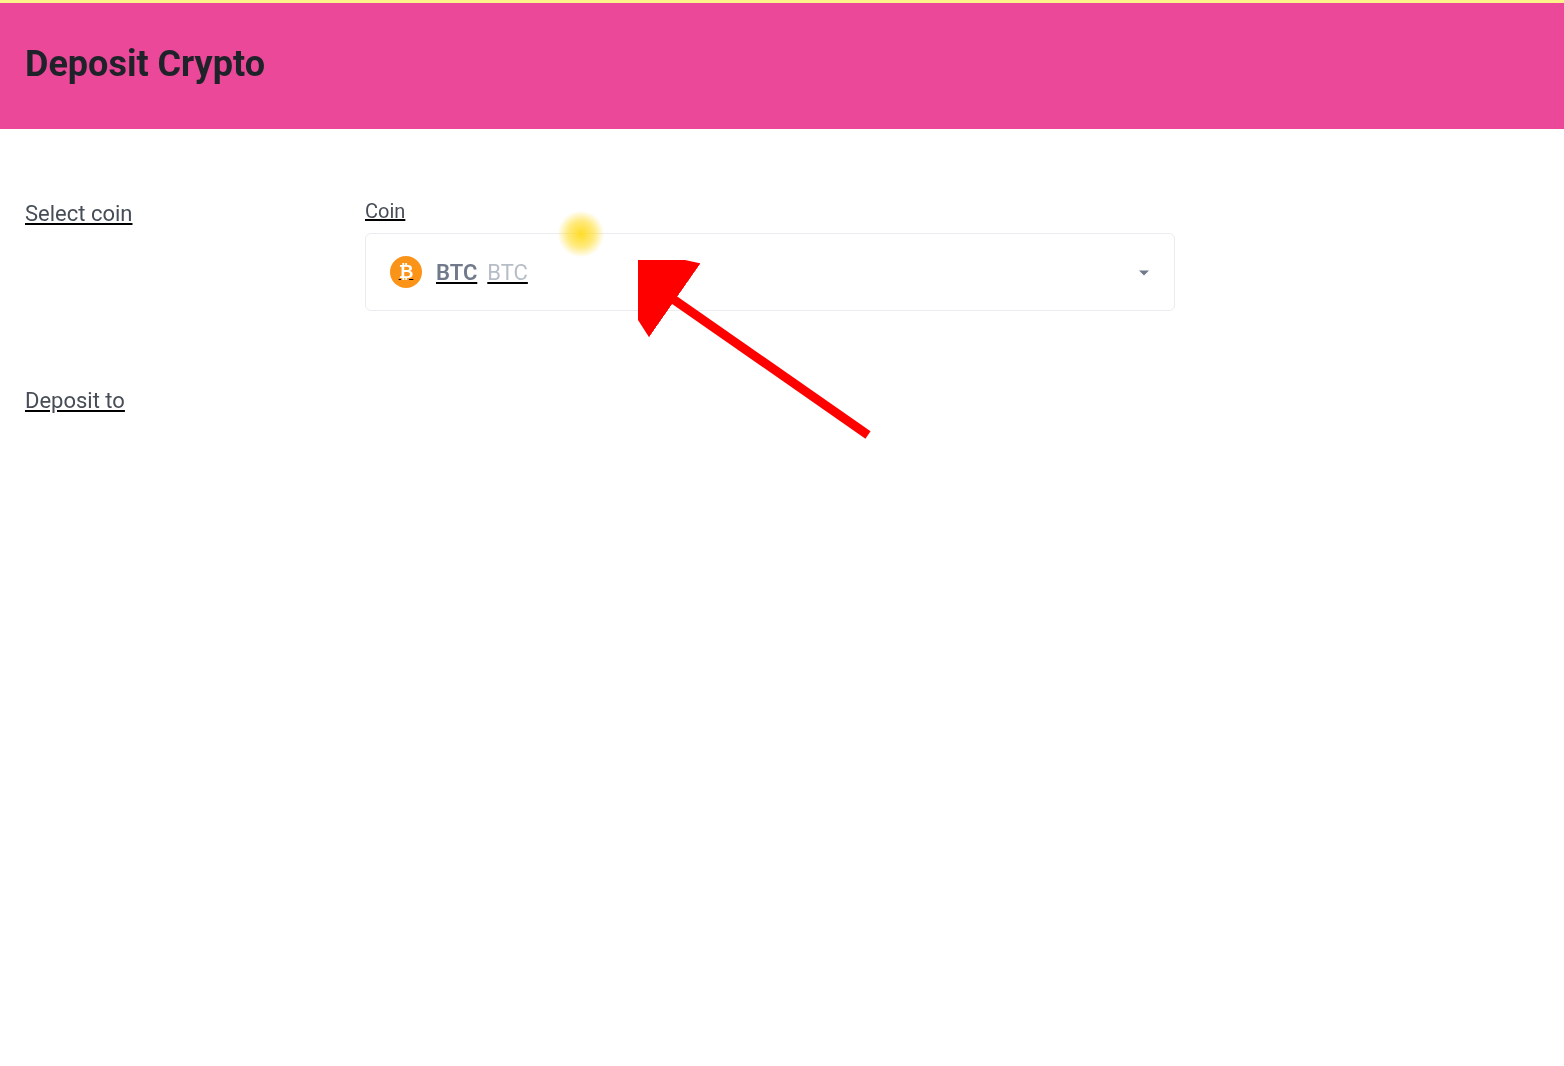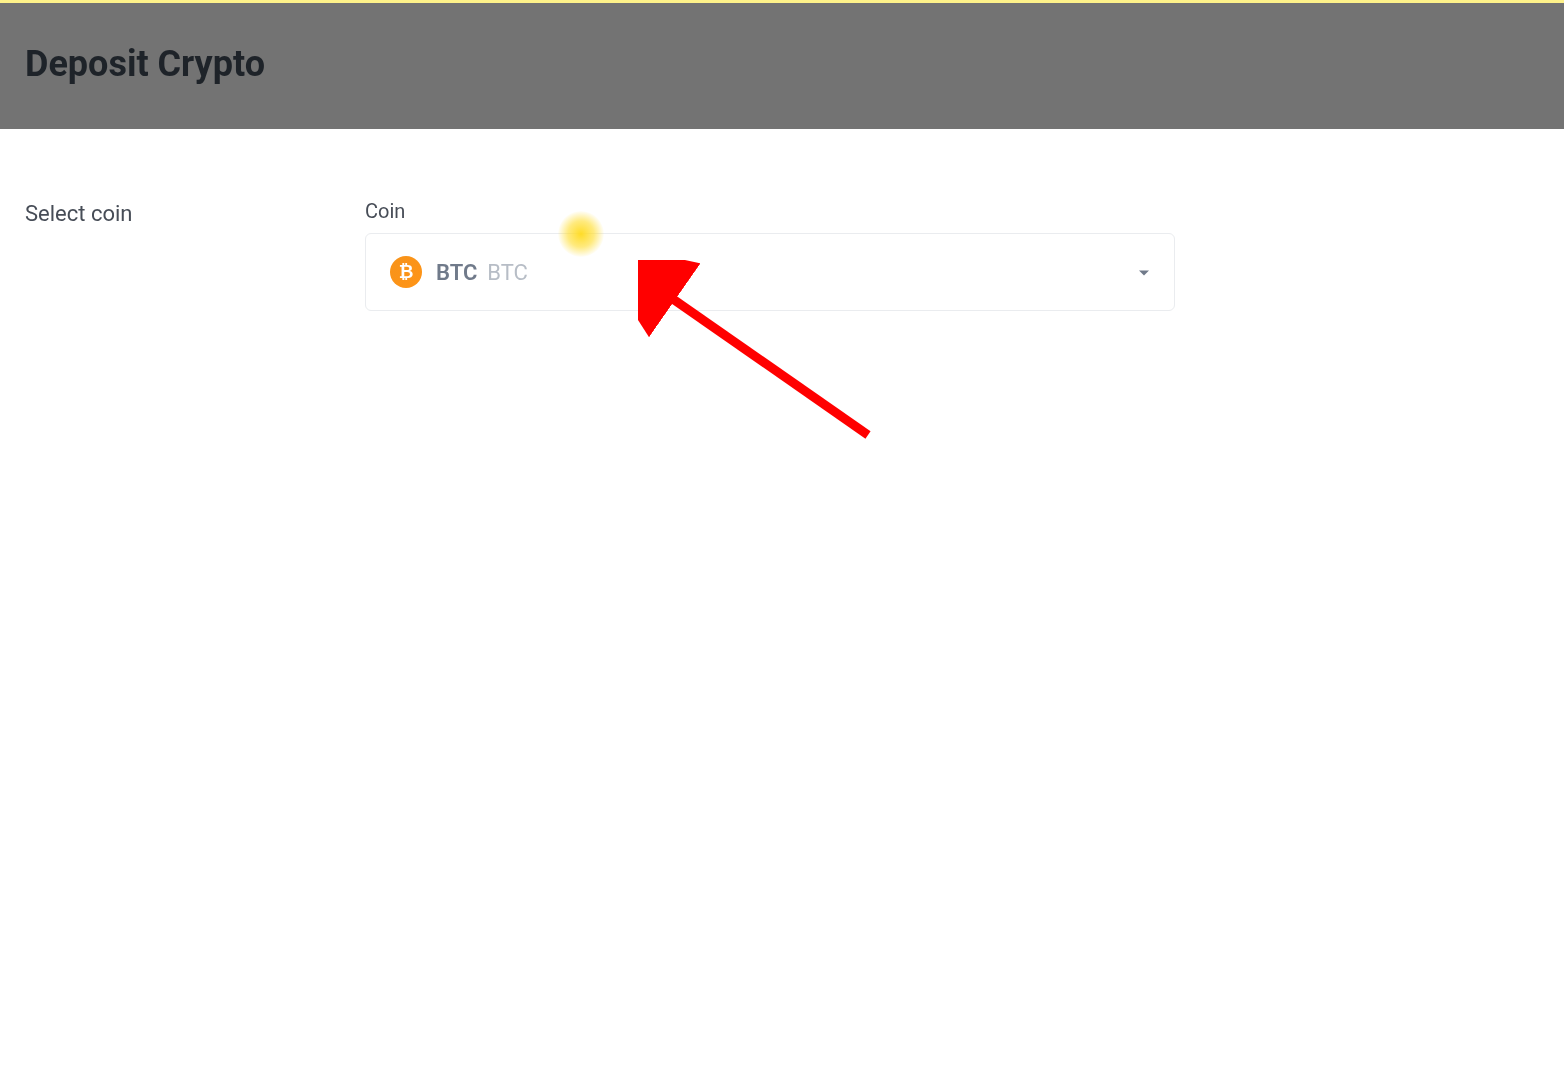--- a/index.html
+++ b/index.html
@@ -8,36 +8,37 @@
       box-sizing: border-box;
     }
     body {
       font-family: -apple-system, BlinkMacSystemFont, "Segoe UI", Roboto, "Helvetica Neue", Arial, sans-serif;
       background: #ffffff;
       width: 1564px;
       height: 1066px;
       position: relative;
     }
     .header {
-      background: #737373;
+      background: #ec4899;
       border-top: 3px solid #fef28a;
       padding: 40px 25px 44px 25px;
     }
     .page-title {
       font-size: 36px;
       font-weight: 700;
       color: #1e2329;
     }
     .content {
       padding: 70px 0 0 0;
     }
     .form-row {
       display: flex;
       padding: 0 25px;
       margin-bottom: 75px;
+      text-decoration: underline;
     }
     .form-label {
       width: 340px;
       font-size: 22px;
       color: #474d57;
       padding-top: 2px;
     }
     .form-field {
       flex: 1;
       max-width: 810px;
@@ -137,20 +138,21 @@
         <span class="chevron">
           <svg width="12" height="8" viewBox="0 0 12 8">
               <path d="M1 1l5 5 5-5z"></path>
             </svg>
         </span>
       </div>
     </div>
   </div>
 
   <div class="form-row">
+    <div class="form-label">Deposit to</div>
     <div class="form-field">
     </div>
   </div>
 
 </div>
 
 <div class="highlight-dot"></div>
 
 <div class="arrow-annotation">
   <svg width="260" height="200" viewBox="0 0 260 200">

